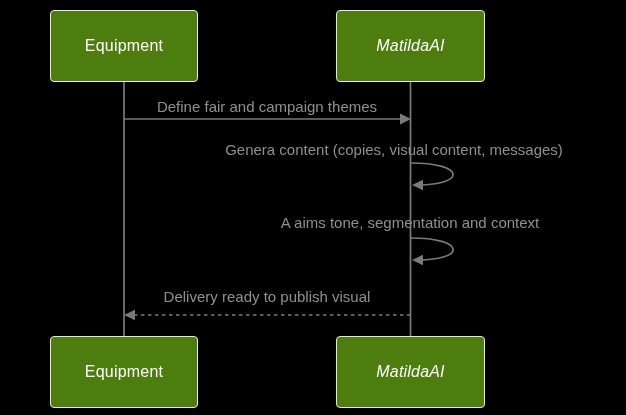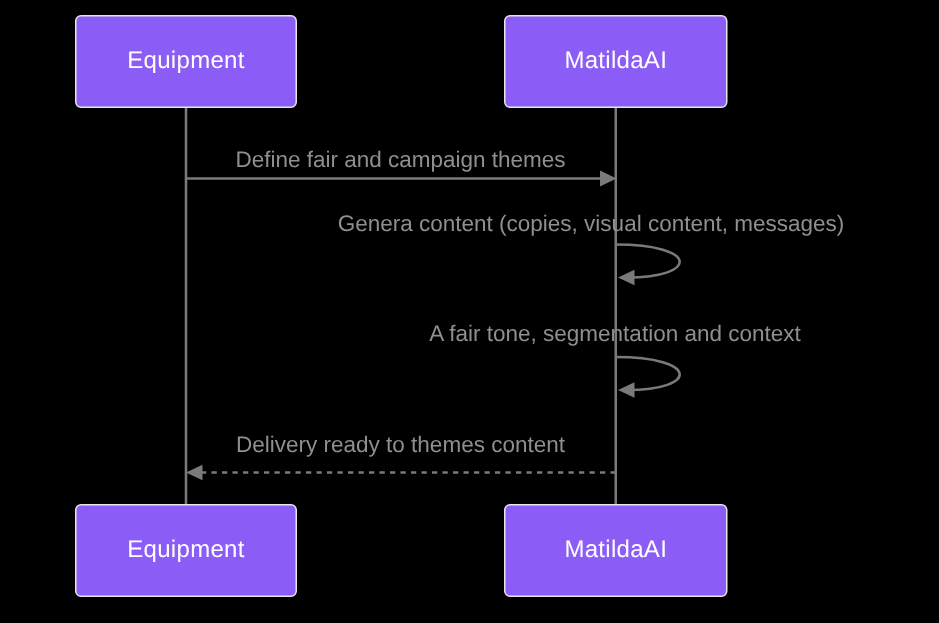--- a/index.html
+++ b/index.html
@@ -18,30 +18,30 @@
   .diagram-svg {
     position: absolute;
     left: 0;
     top: 0;
     width: 626px;
     height: 415px;
   }
   .actor-box {
     position: absolute;
     width: 148px;
-    height: 62px;
+    height: 72px;
     box-sizing: border-box;
-    background: #8b5cf6;
+    background: #4d7c0f;
     border: 1px solid #e6e6e6;
     border-radius: 4px;
     display: flex;
     align-items: center;
     justify-content: center;
   }
-  .actor-box.wide { width: 149px; }
+  .actor-box.wide { width: 149px; font-style: italic; }
   .actor-label {
     color: #ffffff;
     font-size: 16px;
     letter-spacing: 0.2px;
   }
   .msg-label {
     position: absolute;
     transform: translateX(-50%);
     color: #8f8f8f;
     font-size: 15px;
@@ -85,16 +85,16 @@
   </div>
   <div class="actor-box" style="left:50px; top:336px;">
     <span class="actor-label">Equipment</span>
   </div>
   <div class="actor-box wide" style="left:336px; top:336px;">
     <span class="actor-label">MatildaAI</span>
   </div>
 
   <div class="msg-label" style="left:267px; top:99px;">Define fair and campaign themes</div>
   <div class="msg-label" style="left:394px; top:142px;">Genera content (copies, visual content, messages)</div>
-  <div class="msg-label" style="left:410px; top:215px;">A fair tone, segmentation and context</div>
-  <div class="msg-label" style="left:267px; top:289px;">Delivery ready to themes content</div>
+  <div class="msg-label" style="left:410px; top:215px;">A aims tone, segmentation and context</div>
+  <div class="msg-label" style="left:267px; top:289px;">Delivery ready to publish visual</div>
 
 </div>
 
 </body></html>

